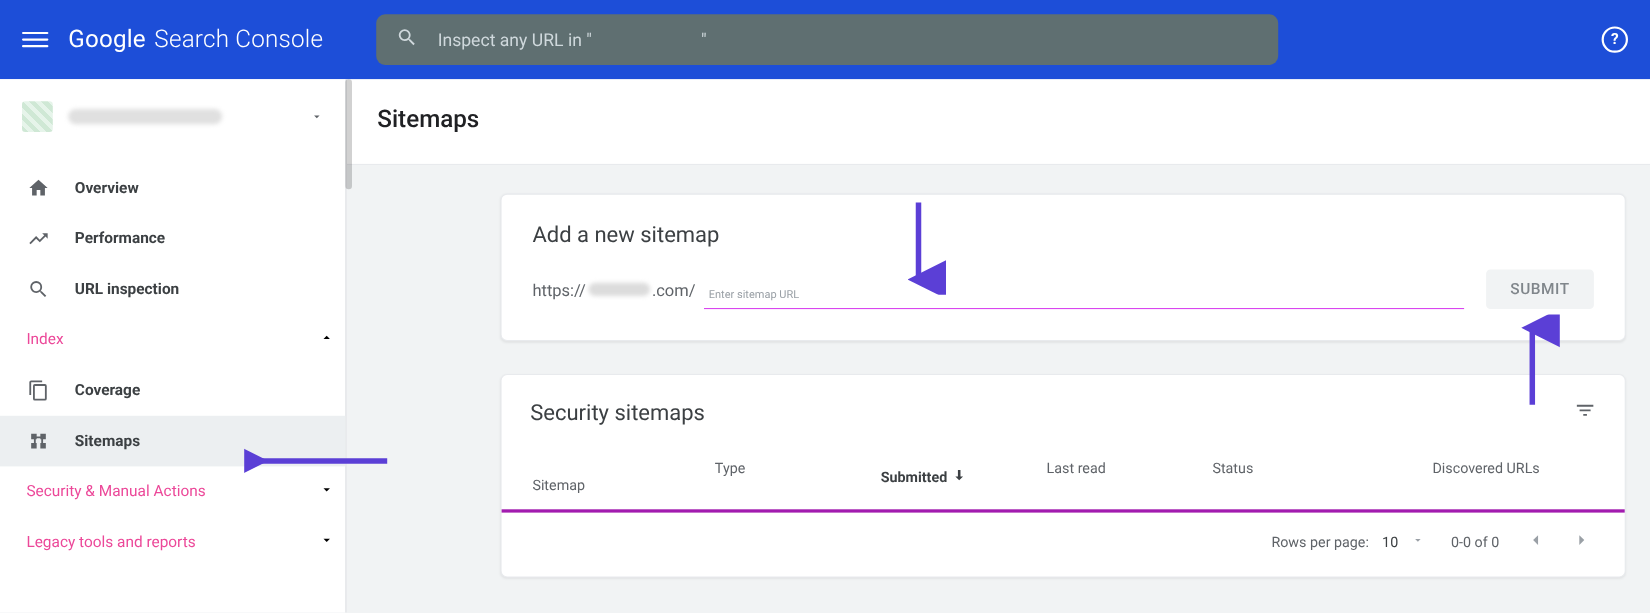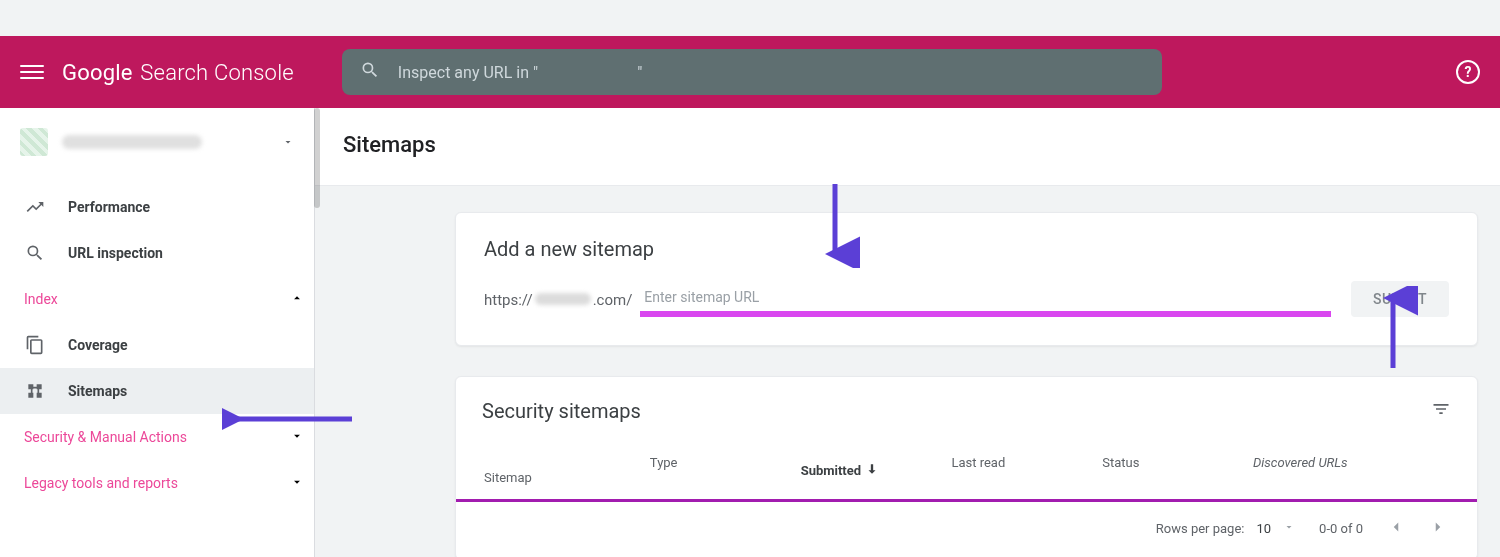--- a/index.html
+++ b/index.html
@@ -1,19 +1,19 @@
 <!DOCTYPE html>
 <html><head>
 <meta charset="utf-8">
 <style>
   * { box-sizing: border-box; margin: 0; padding: 0; font-family: Roboto, Arial, sans-serif; }
   body { background: #f1f3f4; color: #3c4043; width: 1500px; height: 557px; overflow: hidden; }
 
   
-  .header { height: 72px; background: #be185d; display: flex; align-items: center; padding: 0 20px; color: #fff; margin-top: 36px; }
+  .header { height: 72px; background: #1d4ed8; display: flex; align-items: center; padding: 0 20px; color: #fff; }
   .hamburger { display: flex; flex-direction: column; justify-content: center; gap: 4px; width: 24px; height: 24px; margin-right: 18px; cursor: pointer; }
   .hamburger span { display: block; height: 2px; background: #fff; border-radius: 1px; }
   .logo { font-size: 22px; letter-spacing: .2px; white-space: nowrap; }
   .logo .g { font-weight: 400; }
   .logo .sc { font-weight: 300; margin-left: 2px; }
   .searchbox { flex: 0 0 820px; height: 46px; background: #5f6f71; border-radius: 8px; display: flex; align-items: center; padding: 0 18px; margin-left: 48px; }
   .searchbox svg { fill: #cfd8dc; }
   .searchbox input { flex: 1; background: transparent; border: none; outline: none; color: #eceff1; font-size: 16px; margin-left: 18px; }
   .searchbox input::placeholder { color: #cfd8dc; }
   .header-spacer { flex: 1; }
@@ -41,33 +41,33 @@
   .main { flex: 1; overflow: auto; }
   .page-title { font-size: 22px; font-weight: 500; color: #202124; padding: 24px 28px 28px; background: #fff; border-bottom: 1px solid #e8eaed; }
   .content { padding: 26px 22px 0 140px; }
 
   .card { background: #fff; border: 1px solid #e8eaed; border-radius: 6px; box-shadow: 0 1px 2px rgba(60,64,67,.08); margin-bottom: 30px; }
   .card h2 { font-size: 20px; font-weight: 400; color: #3c4043; padding: 24px 28px 20px; }
 
   .add-row { display: flex; align-items: flex-end; padding: 0 28px 28px; gap: 0; }
   .prefix { font-size: 15px; color: #5f6368; padding-bottom: 8px; display: flex; align-items: baseline; }
   .prefix .blur { display: inline-block; width: 56px; height: 12px; background: #dcdcdc; filter: blur(2px); margin: 0 2px; border-radius: 6px; vertical-align: middle; }
-  .sitemap-input { flex: 1; border: none; border-bottom: 6px solid #d946ef; outline: none; font-size: 14px; padding: 6px 4px; margin: 0 20px 0 8px; color: #0f766e; }
+  .sitemap-input { flex: 1; border: none; border-bottom: 1px solid #d946ef; outline: none; font-size: 10px; padding: 6px 4px; margin: 0 20px 0 8px; color: #0f766e; }
   .sitemap-input::placeholder { color: #9aa0a6; }
   .submit-btn { background: #f1f3f4; color: #80868b; border: none; font-size: 14px; font-weight: 500; letter-spacing: .5px; padding: 10px 22px; border-radius: 4px; cursor: pointer; }
 
   .card-header { display: flex; align-items: center; justify-content: space-between; padding: 22px 26px 8px; }
   .card-header h2 { padding: 0; }
   .filter-icon svg { fill: #5f6368; }
 
   .table-head { display: flex; padding: 24px 28px 14px; font-size: 13px; color: #5f6368; }
   .col { flex: 1; }
   .col.sitemap { flex: 1.1; margin-top: 15px; }
   .col.submitted { font-weight: 700; color: #3c4043; display: flex; align-items: center; gap: 4px; }
-  .col.discovered { text-align: left; flex: 1.3; font-style: italic; }
+  .col.discovered { text-align: center; flex: 1.3; }
 
   .pager { display: flex; align-items: center; justify-content: flex-end; gap: 24px; padding: 16px 30px 20px; font-size: 13px; color: #5f6368; border-top: 3px solid #a21caf; }
   .pager .rpp { display: flex; align-items: center; gap: 12px; }
   .pager svg { fill: #9aa0a6; }
   .pager .arrows { display: flex; gap: 24px; }
 
   
   .arrow-ann { position: absolute; pointer-events: none; }
 </style>
 </head>
@@ -103,20 +103,28 @@
         <div class="prop-name"></div>
       </div>
       <span class="chev-down">
         <svg width="12" height="12" viewBox="0 0 24 24">
             <path d="M7 10l5 5 5-5z"></path>
           </svg>
       </span>
     </div>
 
     <nav class="nav">
+      <div class="nav-item">
+        <span class="nav-icon">
+          <svg width="20" height="20" viewBox="0 0 24 24">
+              <path d="M10 20v-6h4v6h5v-8h3L12 3 2 12h3v8z"></path>
+            </svg>
+        </span>
+        <span>Overview</span>
+      </div>
       <div class="nav-item">
         <span class="nav-icon">
           <svg width="20" height="20" viewBox="0 0 24 24">
               <path d="M16 6l2.29 2.29-4.88 4.88-4-4L2 16.59 3.41 18l6-6 4 4 6.3-6.29L22 12V6z"></path>
             </svg>
         </span>
         <span>Performance</span>
       </div>
       <div class="nav-item">
         <span class="nav-icon">

